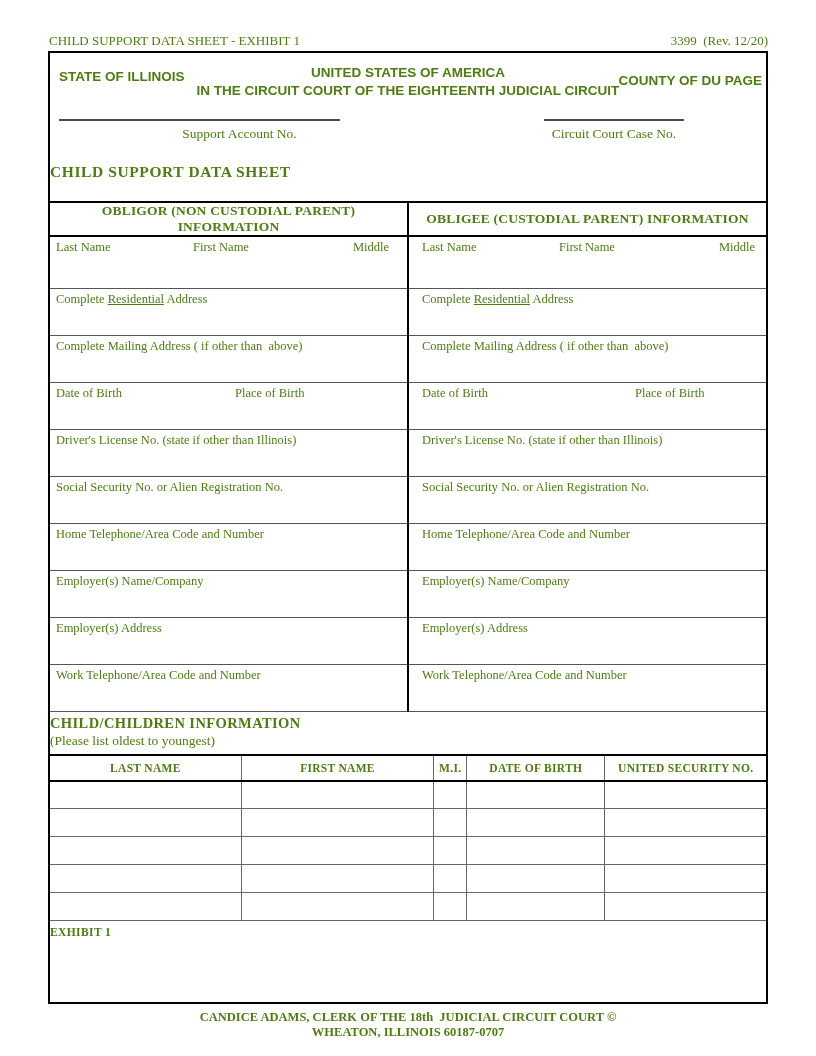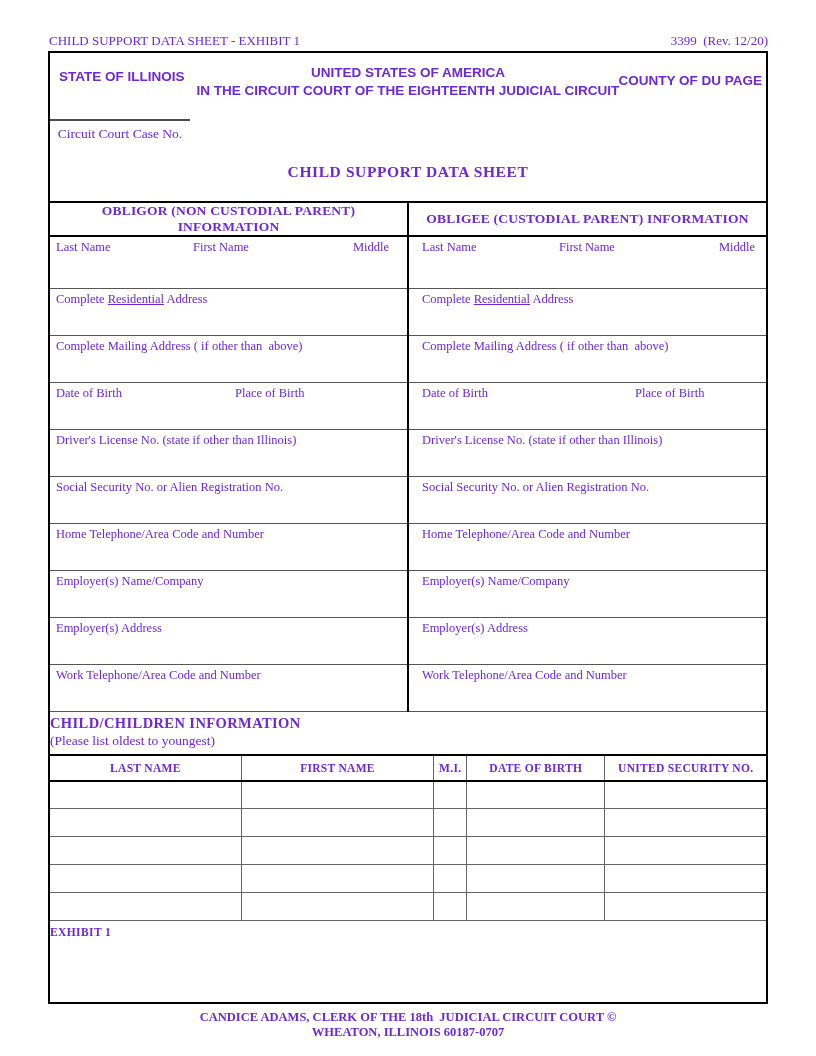--- a/index.html
+++ b/index.html
@@ -2,21 +2,21 @@
 <html><head>
 <meta charset="utf-8">
 <style>
   * { margin: 0; padding: 0; box-sizing: border-box; }
   html, body { background: #fff; }
   .page {
     position: relative;
     width: 816px;
     height: 1056px;
     background: #fff;
-    color: #6d28d9;
+    color: #4d7c0f;
     font-family: "Liberation Serif", serif;
     overflow: hidden;
   }
   .pre { white-space: pre-wrap; }
 
   
   .doc-header {
     position: absolute;
     left: 49px; right: 48px; top: 33px;
     display: flex;
@@ -55,21 +55,21 @@
   .acct-group { margin-left: 9px;  width: 281px; }
   .case-group { margin-right: 82px; width: 140px; }
   .fill-line  { height: 0; border-top: 2px solid #4d4d4d; }
   .blank-label { margin-top: 5px; font-size: 13.5px; text-align: center; }
   .acct-group .blank-label { padding-left: 80px; }
   .case-group .blank-label { white-space: nowrap; }
 
   .form-title {
     margin-top: 0;
     height: 20px;
-    text-align: center;
+    text-align: left;
     font-weight: bold;
     font-size: 15.5px;
     letter-spacing: 0.6px;
     margin-bottom: 18px;
   }
 
   
   .parent-table {
     width: 100%;
     border-collapse: collapse;
@@ -166,20 +166,24 @@
     <div class="court-header">
       <span class="state">STATE OF ILLINOIS</span>
       <div class="center">
         <div>UNITED STATES OF AMERICA</div>
         <div>IN THE CIRCUIT COURT OF THE EIGHTEENTH JUDICIAL CIRCUIT</div>
       </div>
       <span class="county">COUNTY OF DU PAGE</span>
     </div>
 
     <div class="case-row">
+      <div class="acct-group">
+        <div class="fill-line"></div>
+        <div class="blank-label">Support Account No.</div>
+      </div>
       <div class="case-group">
         <div class="fill-line"></div>
         <div class="blank-label">Circuit Court Case No.</div>
       </div>
     </div>
 
     <div class="form-title">CHILD SUPPORT DATA SHEET</div>
 
     <table class="parent-table">
       <colgroup>

